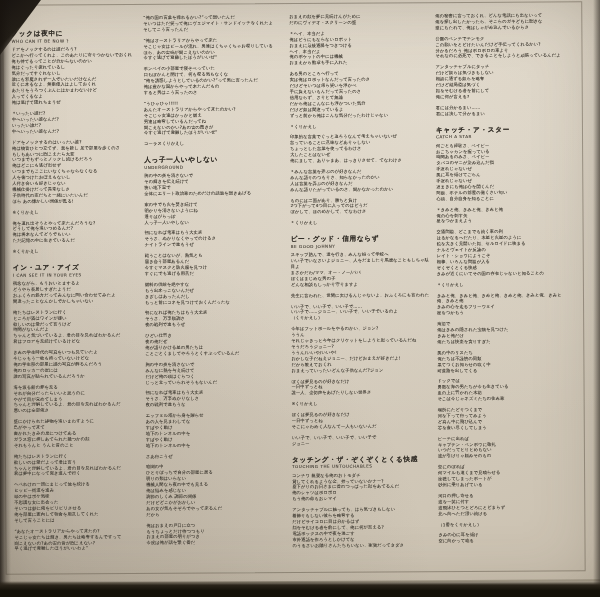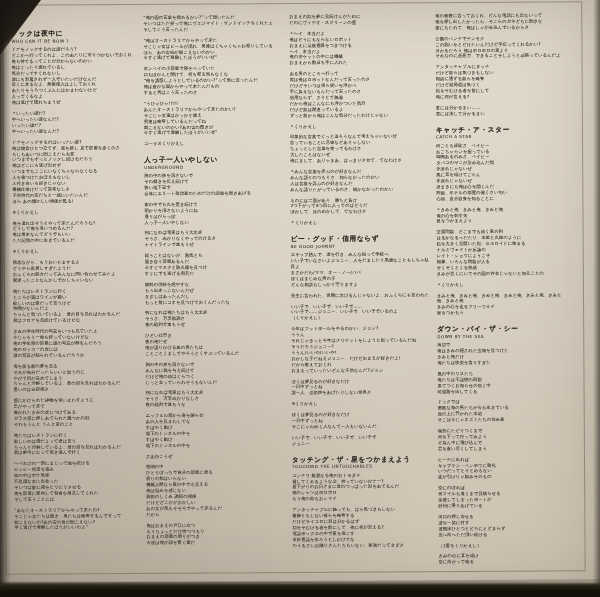--- a/index.html
+++ b/index.html
@@ -89,20 +89,24 @@
           </div>
           <div class="stanza">
             <div class="line">俺を連れ出そうとやって来たんだろうな?</div>
             <div class="line">どうして俺を追いつめるんだ?</div>
             <div class="line">俺は将来なんてどうでもいい</div>
             <div class="line">ただ記憶の中に生きているんだ</div>
           </div>
           <div class="stanza">
             <div class="line">※くりかえし</div>
           </div>
+          <div class="song">
+            <div class="ja">イン・ユア・アイズ</div>
+            <div class="en">I CAN SEE IT IN YOUR EYES</div>
+          </div>
           <div class="stanza">
             <div class="line">残念ながら、もうおいとまするよ</div>
             <div class="line">どうやら長居しすぎたようだ</div>
             <div class="line">おふくろの処方だってみんなに問い合わせてみたよ</div>
             <div class="line">間違ったことなんかしでかしちゃいない</div>
           </div>
           <div class="stanza">
             <div class="line">俺たちはレストランに行く</div>
             <div class="line">ところが酒はワインが嫌い</div>
             <div class="line">欲しいのは愛だって言うけど</div>
@@ -354,21 +358,21 @@
           <div class="stanza">
             <div class="line">ぼくは夢見るのが好きなだけ</div>
             <div class="line">一日中ずっとね</div>
             <div class="line">そこにゃわめく人なんて一人もいないんだ</div>
           </div>
           <div class="stanza">
             <div class="line">いい子で、いい子で、いい子で、いい子で</div>
             <div class="line">ジョニー</div>
           </div>
           <div class="song">
-            <div class="ja">タッチング・ザ・星をつかまえよう</div>
+            <div class="ja">タッチング・ザ・ぞくぞくとくる快感</div>
             <div class="en">TOUCHING THE UNTOUCHABLES</div>
           </div>
           <div class="stanza">
             <div class="line">コンチワ 親愛なる俺のおトモダチ</div>
             <div class="line">貸してくれるような金、持っていないかナー?</div>
             <div class="line">昼下がりのお日さまに首のつっぱった顔をあてるんだ</div>
             <div class="line">俺のシャツはボロボロ</div>
             <div class="line">もう俺の命もおシマイ</div>
           </div>
           <div class="stanza">
@@ -437,24 +441,20 @@
             <div class="line">きみが近くにいてその国の存在じゃないと知ることの</div>
           </div>
           <div class="stanza">
             <div class="line">＊くりかえし</div>
           </div>
           <div class="stanza">
             <div class="line">きみと俺、きみと俺、きみと俺、きみと俺、きみと俺、きみと</div>
             <div class="line">俺、きみと俺</div>
             <div class="line">きみの心を走るフリーウェイ</div>
             <div class="line">星をつかもう</div>
-          </div>
-          <div class="song">
-            <div class="ja">ダウン・バイ・ザ・シー</div>
-            <div class="en">DOWN BY THE SEA</div>
           </div>
           <div class="stanza">
             <div class="line">海辺で</div>
             <div class="line">俺はきみの隠された宝物を見つけた</div>
             <div class="line">きみと俺だけ</div>
             <div class="line">俺たちは快楽を貪りすぎた</div>
           </div>
           <div class="stanza">
             <div class="line">風の中のリスたち</div>
             <div class="line">俺たちは不謹慎の同類</div>

